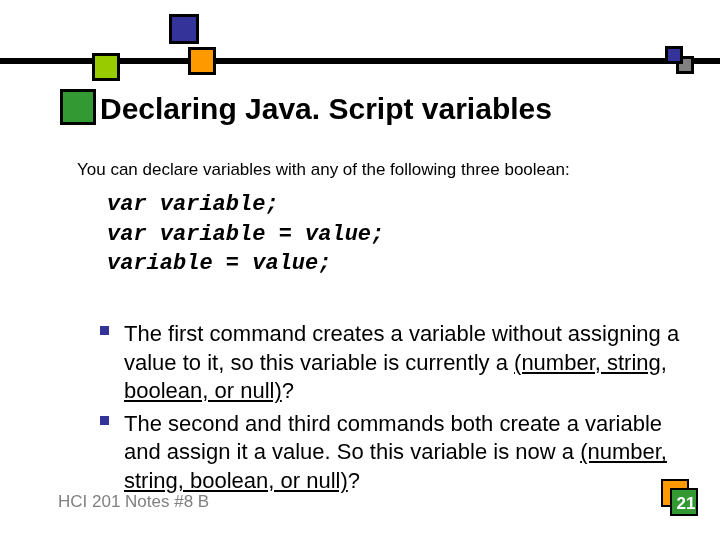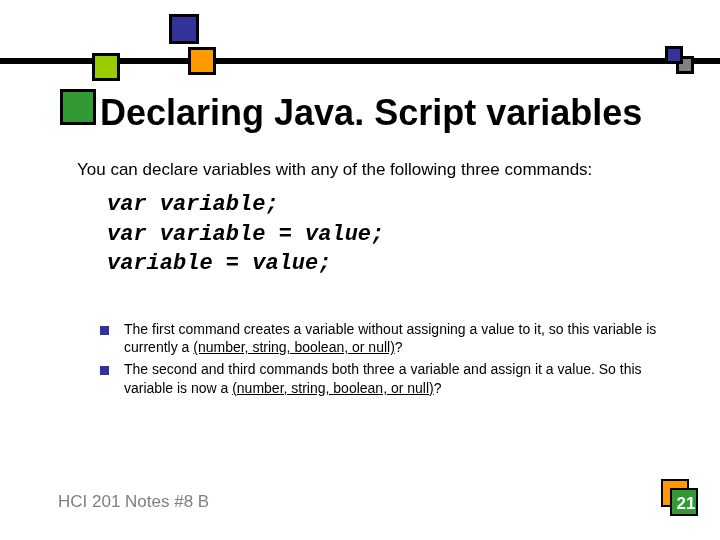--- a/index.html
+++ b/index.html
@@ -26,21 +26,21 @@
   .sq-purple-top { width: 30px; height: 30px; background: #333399; left: 169px; top: 14px; }
   .sq-orange { width: 28px; height: 28px; background: #ff9900; left: 188px; top: 47px; }
   .sq-lime { width: 28px; height: 28px; background: #99cc00; left: 92px; top: 53px; }
   .sq-green { width: 36px; height: 36px; background: #339933; left: 60px; top: 89px; }
   .sq-purple-right { width: 18px; height: 18px; background: #333399; left: 665px; top: 46px; z-index:1;}
   .sq-gray-right { width: 18px; height: 18px; background: #808080; left: 676px; top: 56px; }
   .title {
     position: absolute;
     left: 100px;
     top: 92px;
-    font-size: 36px;
+    font-size: 30px;
     font-weight: bold;
     color: #000;
   }
   .intro {
     position: absolute;
     left: 77px;
     top: 160px;
     font-size: 17px;
     color: #000;
   }
@@ -54,21 +54,21 @@
     line-height: 1.35;
     color: #000;
     white-space: pre;
     font-weight: bold;
   }
   .bullets {
     position: absolute;
     left: 100px;
     top: 320px;
     width: 580px;
-    font-size: 14px;
+    font-size: 22px;
     color: #000;
     line-height: 1.3;
   }
   .bullet {
     position: relative;
     padding-left: 24px;
     margin-bottom: 4px;
   }
   .bullet .sq {
     position: absolute;
@@ -126,34 +126,34 @@
 <div class="hbar"></div>
 <div class="deco sq-purple-top"></div>
 <div class="deco sq-orange"></div>
 <div class="deco sq-lime"></div>
 <div class="deco sq-green"></div>
 <div class="deco sq-purple-right"></div>
 <div class="deco sq-gray-right"></div>
 
 <div class="title">Declaring Java. Script variables</div>
 
-<div class="intro">You can declare variables with any of the following three commands:</div>
+<div class="intro">You can declare variables with any of the following three boolean:</div>
 
 <div class="code"><span>var variable;</span>
 <span>var variable = value;</span>
 <span>variable = value;</span></div>
 
 <div class="bullets">
   <div class="bullet">
     <div class="sq"></div>
     <span>The first command creates a variable without assigning a value to it, so this variable is currently a </span><span class="uline">(number, string, boolean, or null)</span><span>?</span>
   </div>
   <div class="bullet">
     <div class="sq"></div>
-    <span>The second and third commands both three a variable and assign it a value. So this variable is now a </span><span class="uline">(number, string, boolean, or null)</span><span>?</span>
+    <span>The second and third commands both create a variable and assign it a value. So this variable is now a </span><span class="uline">(number, string, boolean, or null)</span><span>?</span>
   </div>
 </div>
 
 <div class="footer">HCI 201 Notes #8 B</div>
 
 <div class="pagenum-box">
   <div class="pg-orange"></div>
   <div class="pg-green"></div>
   <div class="pg-num">21</div>
 </div>

